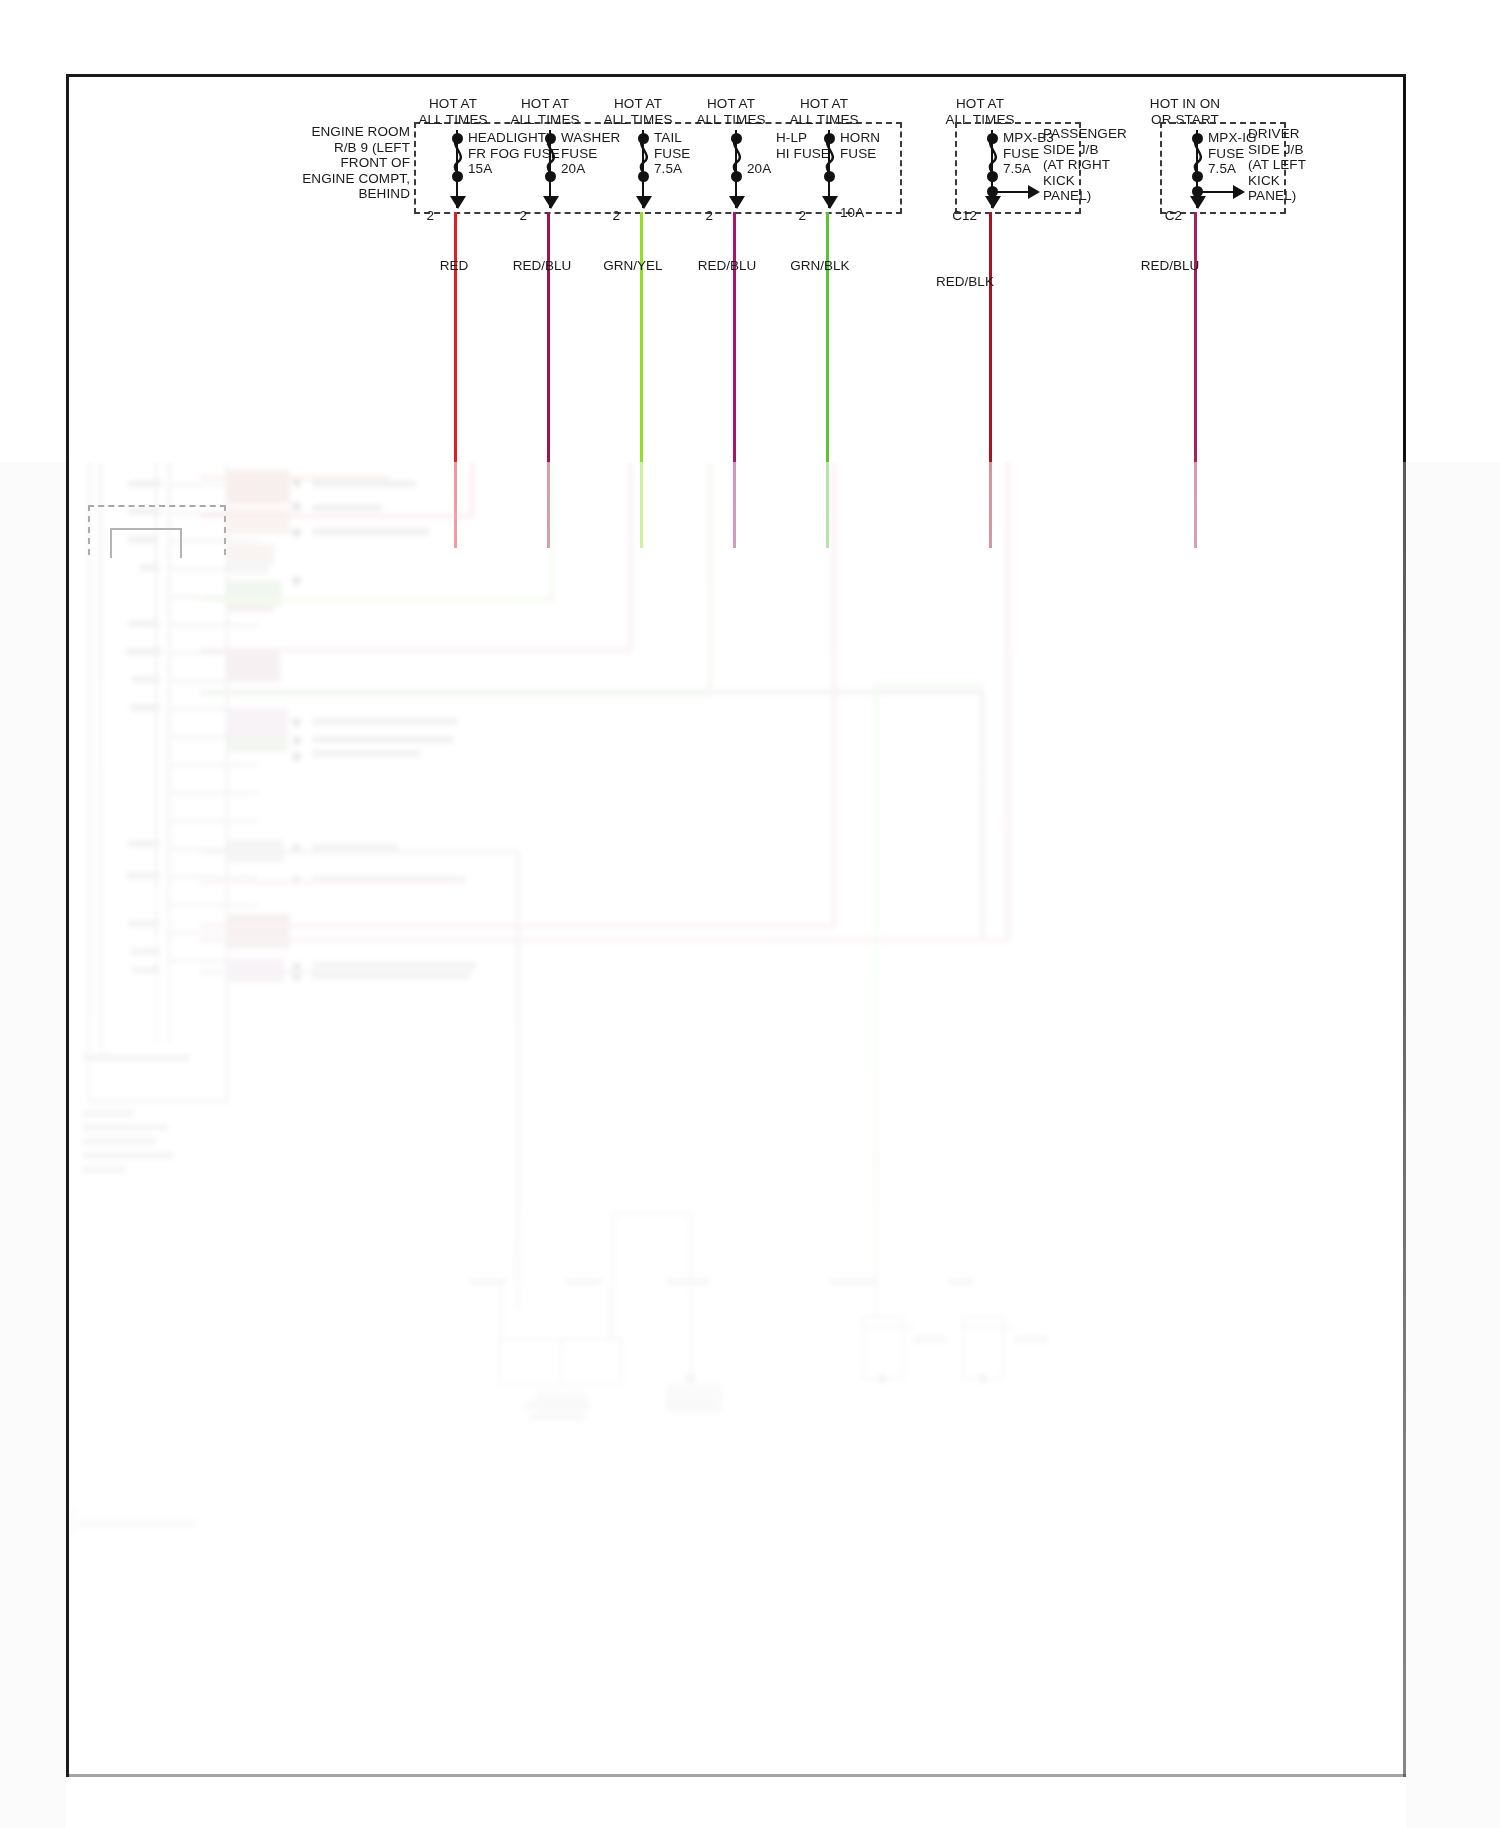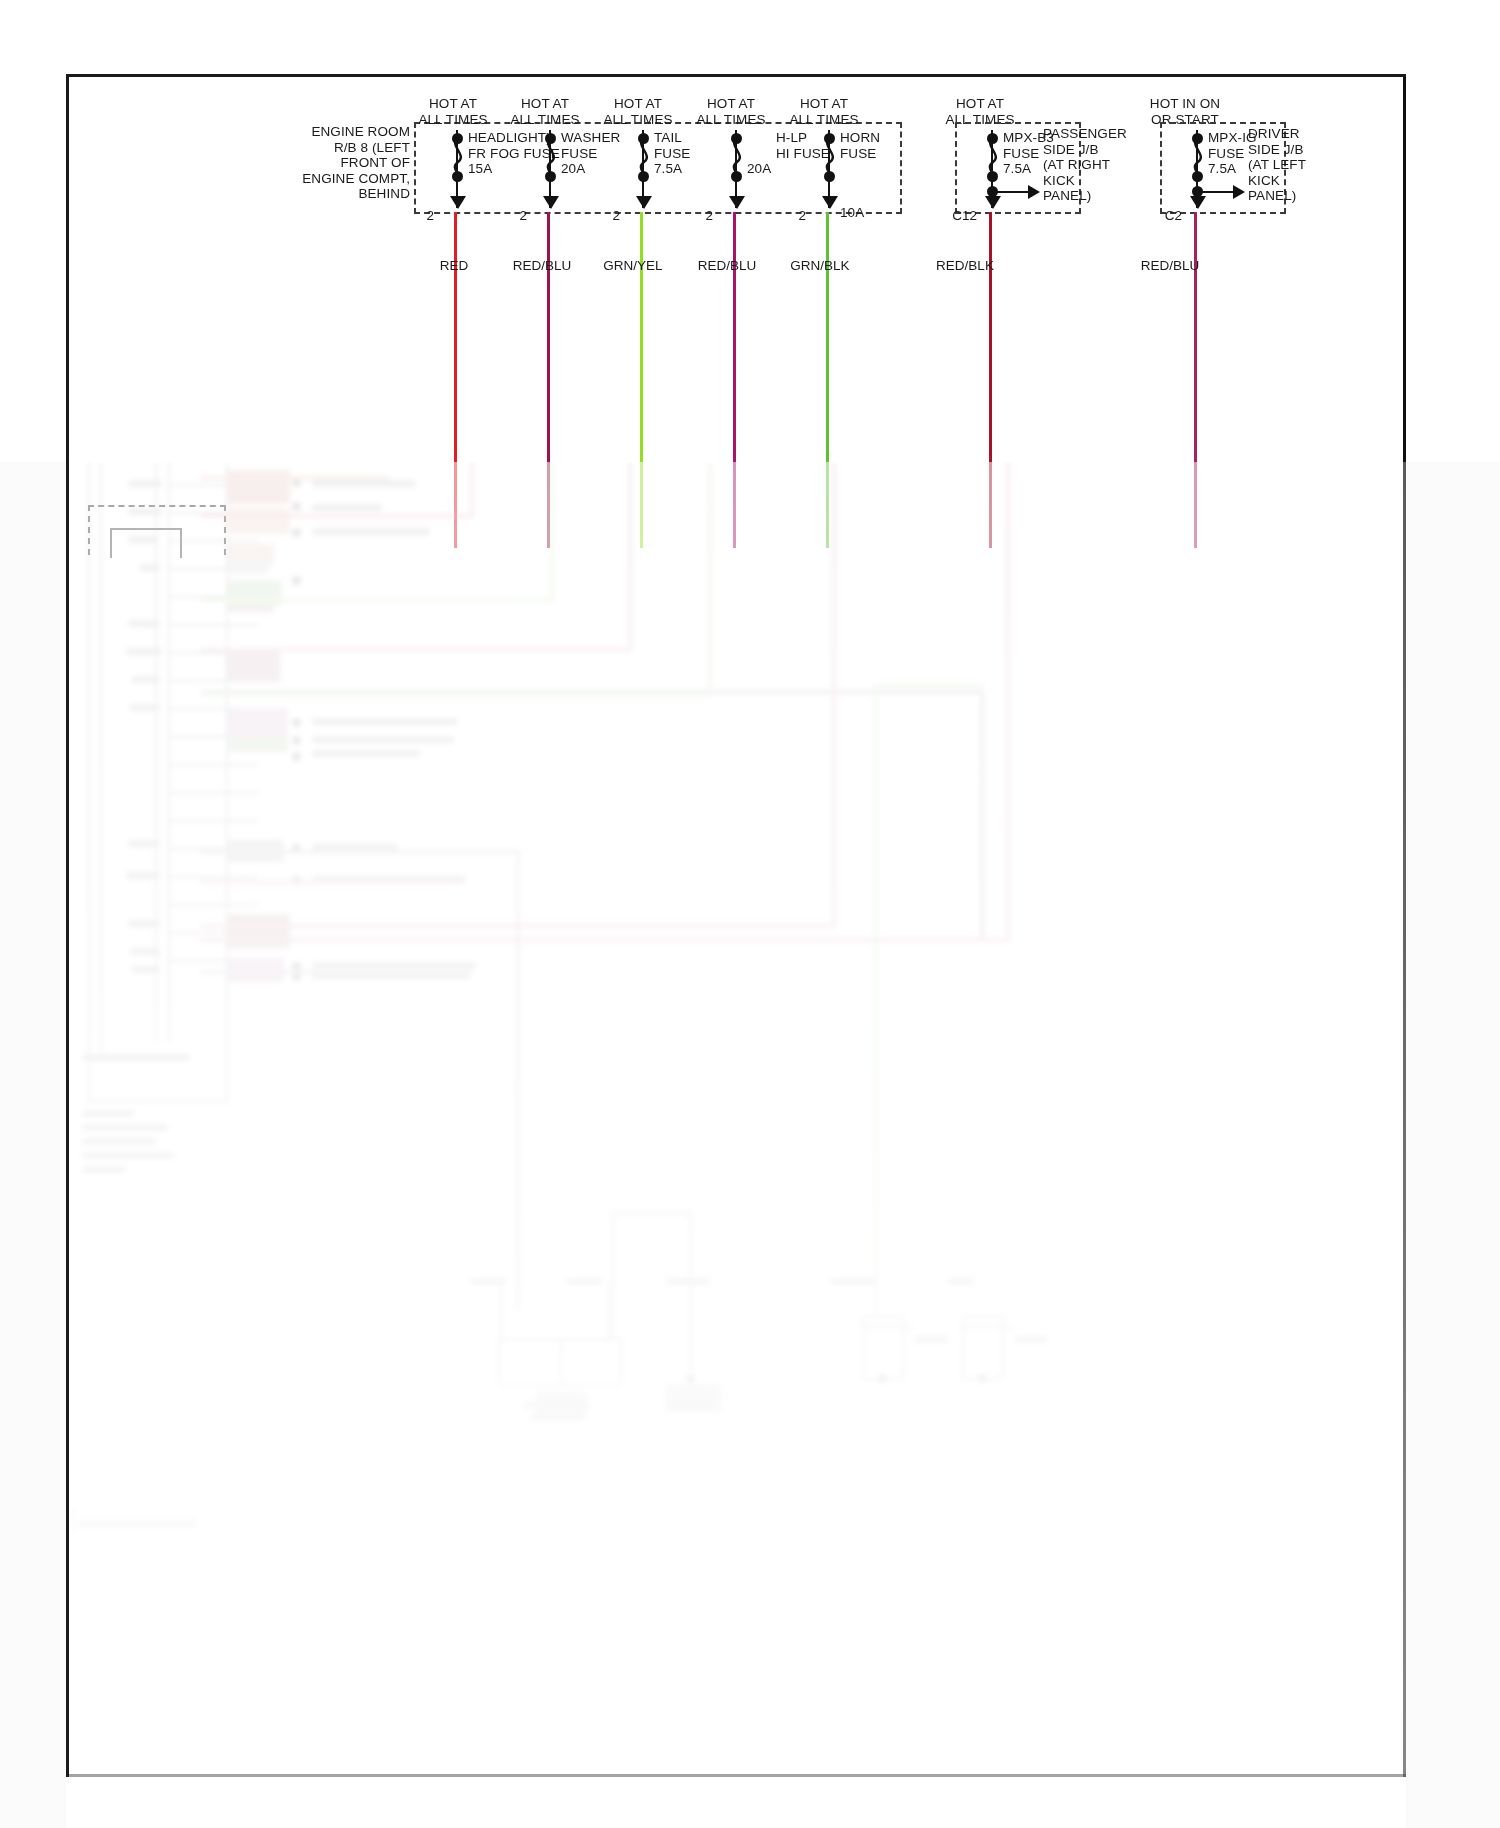--- a/index.html
+++ b/index.html
@@ -61,21 +61,21 @@
   #edge-r{position:absolute;left:1406px;top:462px;width:94px;height:1366px;background:#fbfbfb;}
 </style>
 </head>
 <body>
 
 <div id="page">
 
   <div id="diagram-frame"></div>
 
   <div class="txt right" style="left:268px;top:124px;width:142px;">ENGINE ROOM
-R/B 8 (LEFT
+R/B 9 (LEFT
 FRONT OF
 ENGINE COMPT,
 BEHIND</div>
 
   <div class="fusebox" style="left:414px;top:122px;width:488px;height:92px;"></div>
 
   <div class="txt center" style="left:398px;top:96px;width:110px;">HOT AT
 ALL TIMES</div>
 
   <div class="fuse" style="left:440px;top:130px;height:78px;">
@@ -189,21 +189,21 @@
     <div class="dot tapdot" style="top:56px;"></div>
     <div class="tap" style="top:60.5px;"></div>
     <div class="taparrow" style="left:53px;top:54.5px;"></div>
     <div class="arrow"></div>
   </div>
   <div class="txt" style="left:1003px;top:130px;width:110px;">MPX-B3
 FUSE</div>
   <div class="txt" style="left:1003px;top:161px;width:90px;">7.5A</div>
   <div class="pinnum" style="left:933px;top:208px;width:44px;">C12</div>
   <div class="wire" style="left:989px;top:212px;height:336px;background:#a61226;"></div>
-  <div class="wirelabel" style="left:910px;top:258px;width:110px;">RED/BLK</div>
+  <div class="wirelabel" style="left:910px;top:274px;width:110px;">RED/BLK</div>
 
   <div class="txt center" style="left:1130px;top:96px;width:110px;">HOT IN ON
 OR START</div>
   <div class="fusebox" style="left:1160px;top:122px;width:126px;height:92px;"></div>
   <div class="txt" style="left:1248px;top:126px;width:120px;">DRIVER
 SIDE J/B
 (AT LEFT
 KICK
 PANEL)</div>
 

